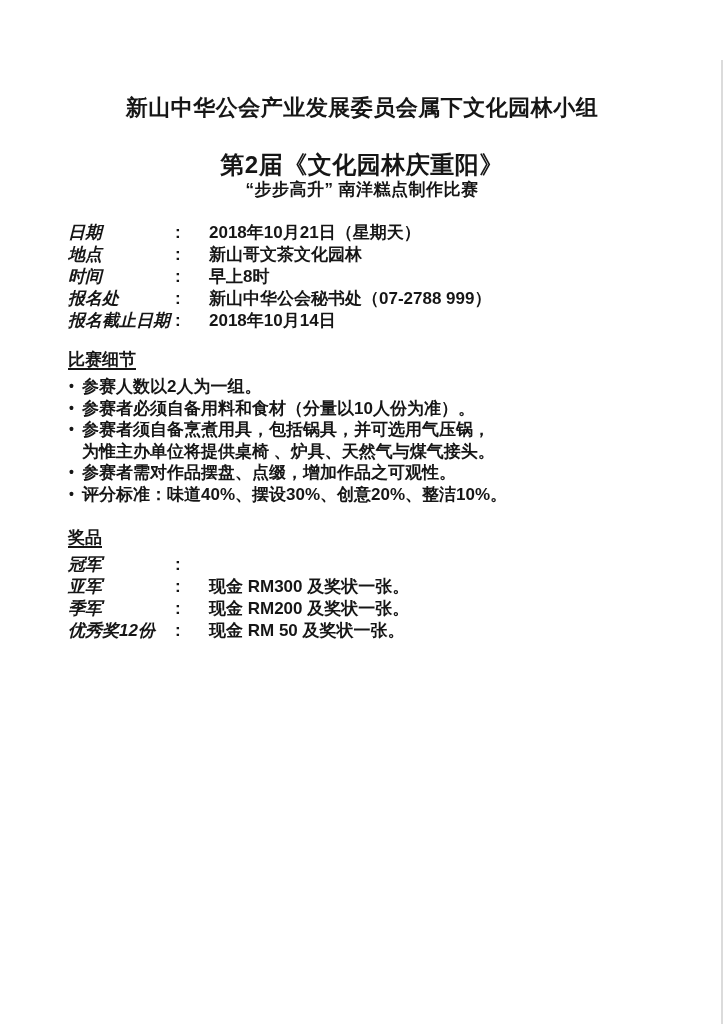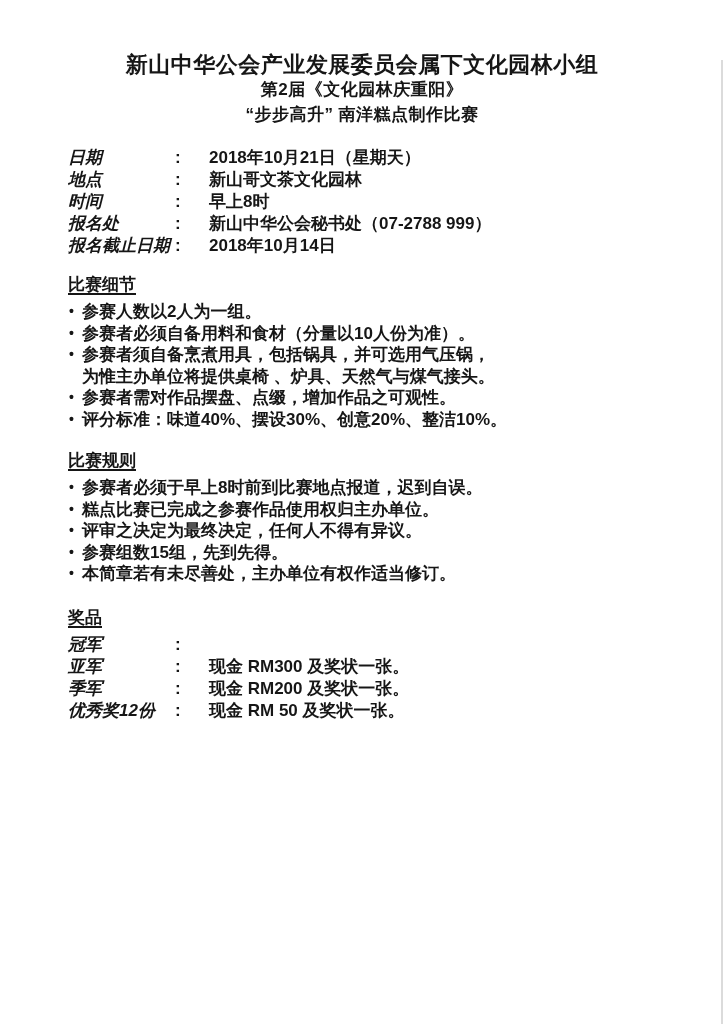--- a/index.html
+++ b/index.html
@@ -22,27 +22,27 @@
   .scan-edge {
     position: absolute;
     right: 1px;
     top: 60px;
     bottom: 0;
     width: 2px;
     background: #cccccc;
     opacity: 0.7;
   }
   .titles {
-    padding-top: 52px;
+    padding-top: 95px;
     text-align: center;
     line-height: 25px;
     letter-spacing: 0.5px;
   }
   .title-1 { font-size: 22px; }
-  .title-2 { font-size: 17px; }
+  .title-2 { font-size: 24px; margin-top: 32px; }
   .title-3 { font-size: 17px; }
 
   .info {
     margin: 20px 0 0 68px;
     font-size: 17px;
   }
   .grid-row {
     display: grid;
     grid-template-columns: 107px 34px 1fr;
     line-height: 22px;
@@ -133,30 +133,20 @@
     <ul>
       <li>参赛人数以2人为一组。</li>
       <li>参赛者必须自备用料和食材（分量以10人份为准）。</li>
       <li>参赛者须自备烹煮用具，包括锅具，并可选用气压锅，
 为惟主办单位将提供桌椅 、炉具、天然气与煤气接头。</li>
       <li>参赛者需对作品摆盘、点缀，增加作品之可观性。</li>
       <li>评分标准：味道40%、摆设30%、创意20%、整洁10%。</li>
     </ul>
   </section>
 
-  <section class="sec sec-rules">
-    <h2>比赛规则</h2>
-    <ul>
-      <li>参赛者必须于早上8时前到比赛地点报道，迟到自误。</li>
-      <li>糕点比赛已完成之参赛作品使用权归主办单位。</li>
-      <li>评审之决定为最终决定，任何人不得有异议。</li>
-      <li>参赛组数15组，先到先得。</li>
-      <li>本简章若有未尽善处，主办单位有权作适当修订。</li>
-    </ul>
-  </section>
 
   <section class="sec sec-prizes">
     <h2>奖品</h2>
     <div class="prize-rows">
       <div class="grid-row">
         <span class="lbl">冠军</span>
         <span class="col">:</span>
       </div>
       <div class="grid-row">
         <span class="lbl">亚军</span>

